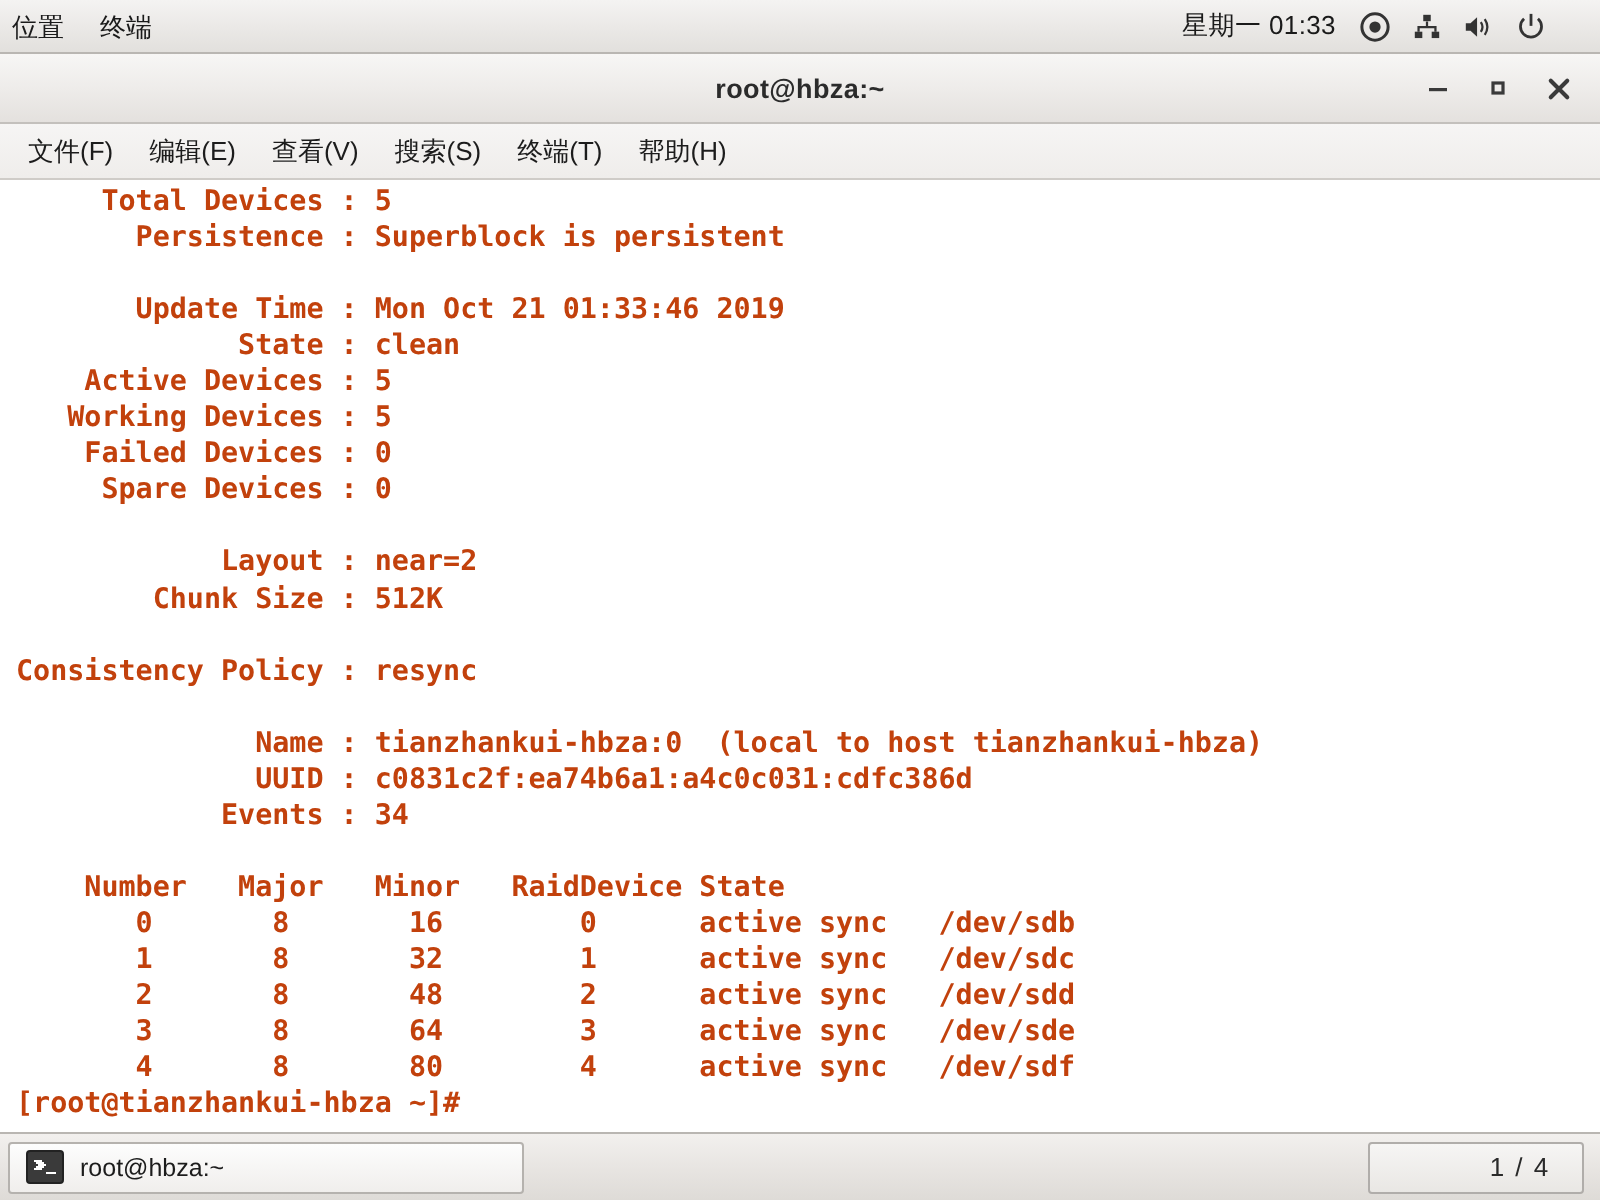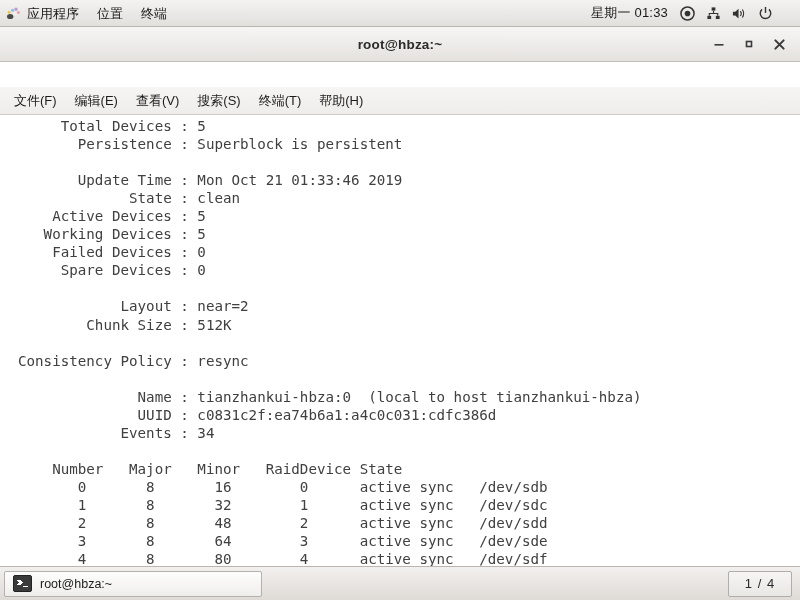--- a/index.html
+++ b/index.html
@@ -101,45 +101,45 @@
   }
 
   #menu-bar {
     height: 28px;
     background: linear-gradient(to bottom, #f6f5f4 0%, #efedeb 100%);
     border-bottom: 1px solid #cfccc8;
     display: flex;
     align-items: center;
     padding-left: 5px;
     box-sizing: border-box;
-    margin-top: 25px;
   }
   .menu-item {
     padding: 0 9px;
     font-size: 13px;
     color: #1c1c1c;
     line-height: 28px;
     white-space: nowrap;
   }
 
   #terminal-body {
     position: relative;
     height: 476px;
     background: #ffffff;
     overflow: hidden;
   }
   #term-text {
     margin: 0;
-    padding: 2px 0 0 18px;
+    padding: 2px 0 0 8px;
     font-family: "DejaVu Sans Mono", "Liberation Mono", monospace;
     font-size: 14.2px;
     line-height: 18.05px;
-    color: #404040;
+    color: #c2410c;
     white-space: pre;
     letter-spacing: 0px;
+    font-weight: bold;
   }
   #term-scrollbar {
     position: absolute;
     top: 0; right: 0;
     width: 0px;
     height: 100%;
   }
 
   
   #bottom-panel {
@@ -200,41 +200,29 @@
     display: flex;
     align-items: center;
     justify-content: center;
     background: linear-gradient(to bottom, #f6f5f4 0%, #e9e7e4 100%);
     border: 1px solid #b0adaa;
     border-radius: 2px;
     font-size: 13px;
     color: #2a2a2a;
     margin-right: 4px;
     letter-spacing: 1px;
+    padding-left: 44px;
   }
 </style>
 </head>
 <body>
 
 <div id="top-panel">
   <div class="panel-left">
 
-    <div class="panel-item">
-      <span>
-        <svg id="apps-icon" width="16" height="16" viewBox="0 0 16 16">
-          <ellipse cx="4.2" cy="11.5" rx="3.2" ry="2.6" fill="#4a4a4a"></ellipse>
-          <circle cx="3.2" cy="7.2" r="1.5" fill="#e8c84a"></circle>
-          <circle cx="6.6" cy="5.3" r="1.5" fill="#8fb8e0"></circle>
-          <circle cx="10.0" cy="4.2" r="1.6" fill="#b89ad0"></circle>
-          <circle cx="12.4" cy="7.4" r="1.5" fill="#e6a0b4"></circle>
-          <circle cx="9.2" cy="9.0" r="1.7" fill="#f0f0f0"></circle>
-        </svg>
-      </span>
-      <span>应用程序</span>
-    </div>
 
     <div class="panel-item">
       <span>位置</span>
     </div>
 
     <div class="panel-item">
       <span>终端</span>
     </div>
   </div>
 

